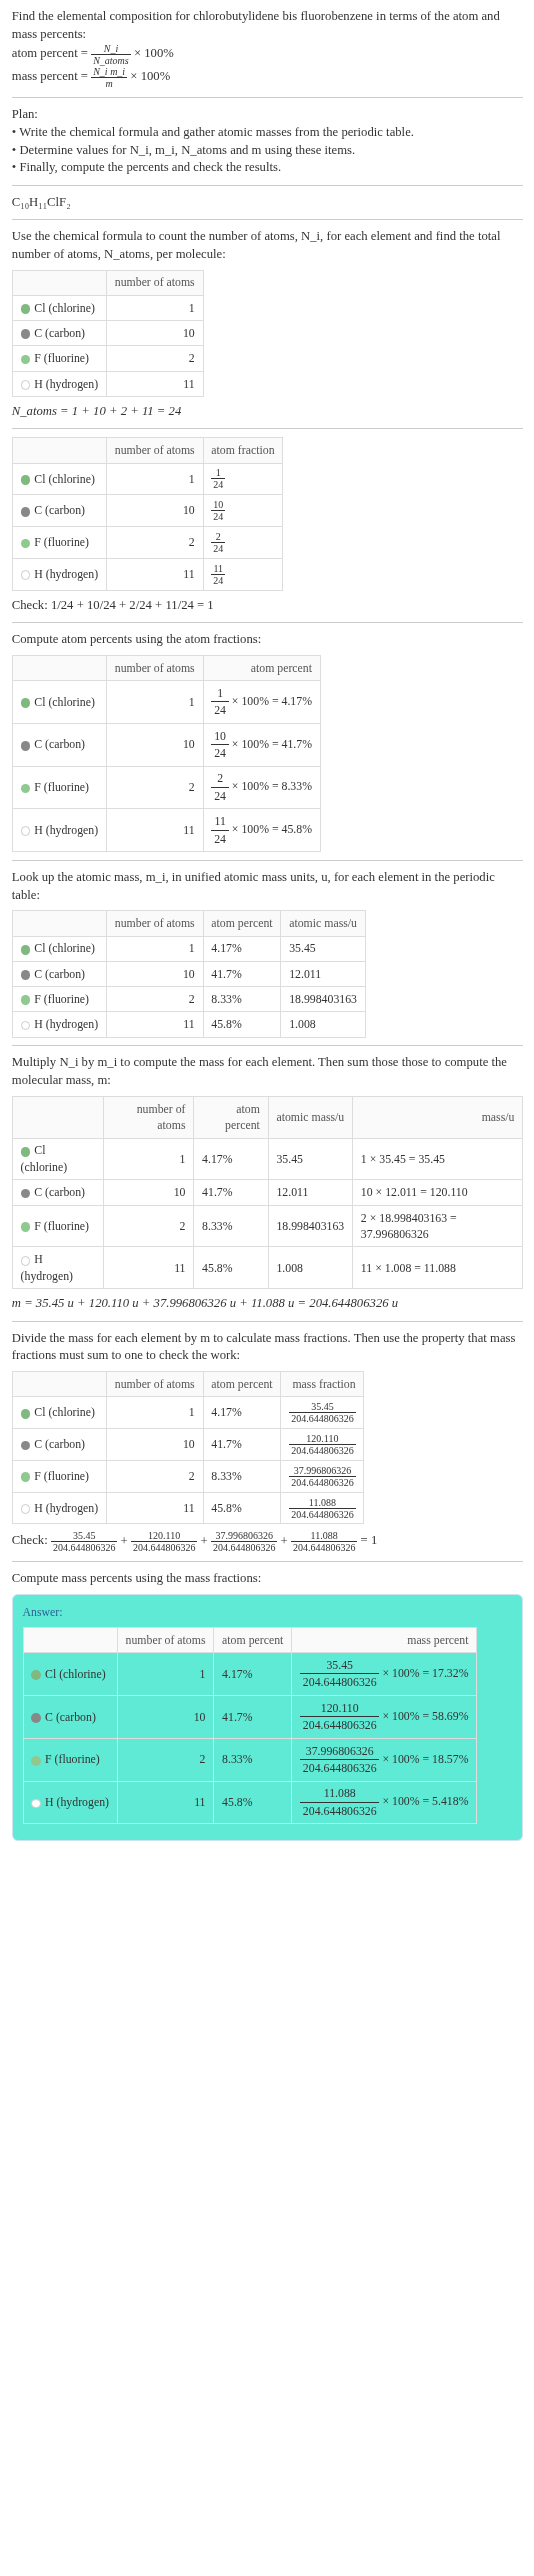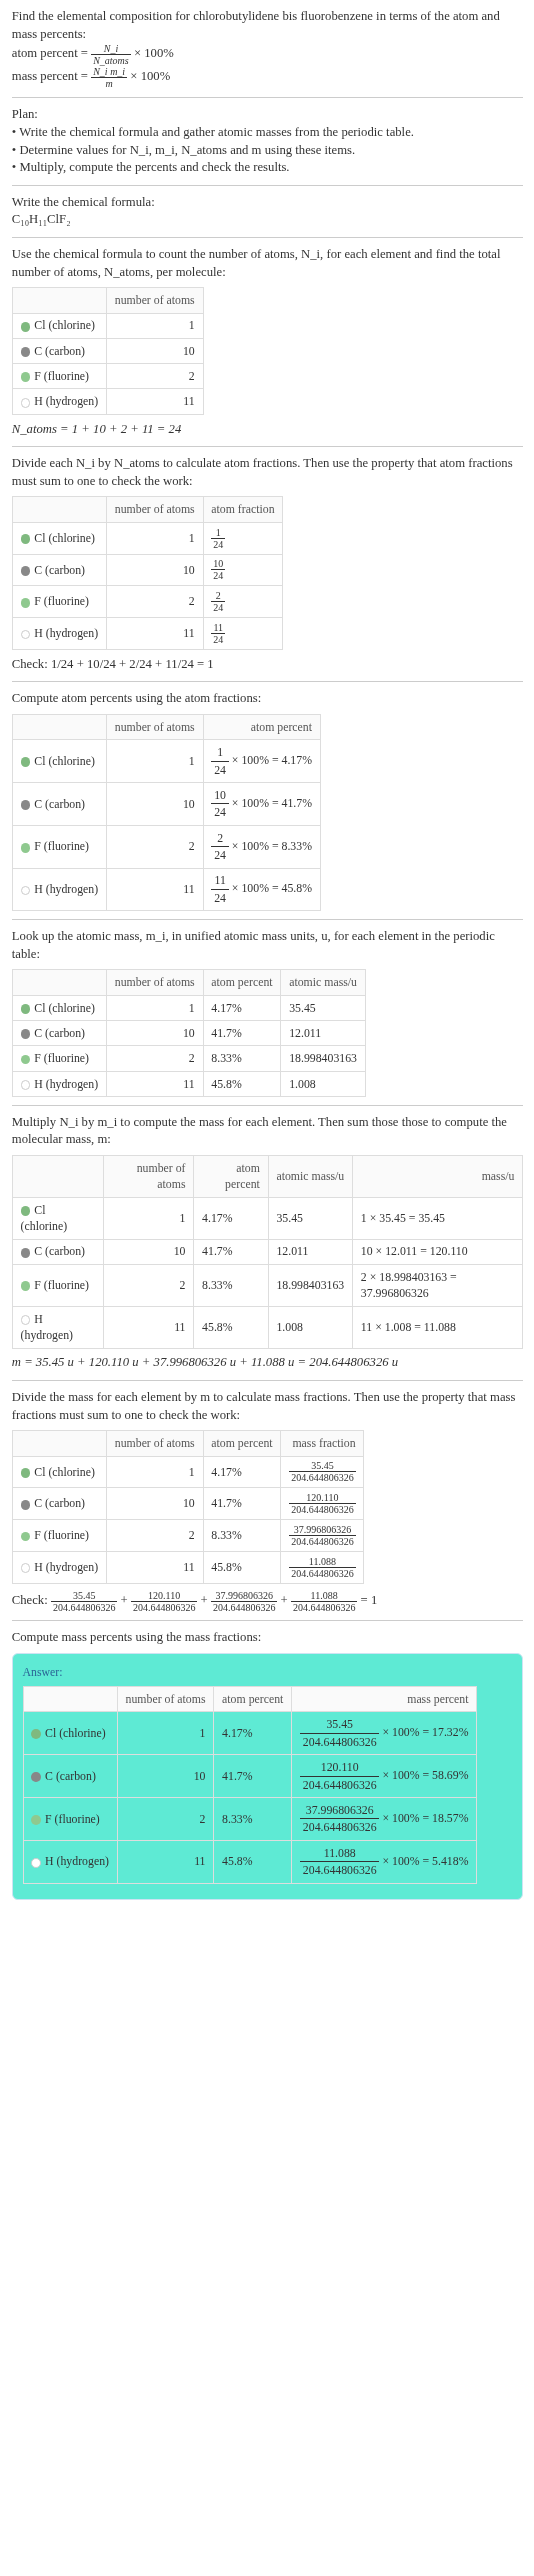--- a/index.html
+++ b/index.html
@@ -90,27 +90,26 @@
     <span>× 100%</span>
   </div>
 </div>
 <hr>
 
 <div class="section plan">
   <div>Plan:</div>
   <ul>
     <li>Write the chemical formula and gather atomic masses from the periodic table.</li>
     <li>Determine values for N_i, m_i, N_atoms and m using these items.</li>
-    <li>Multiply, compute the percents and check the results.</li>
+    <li>Finally, compute the percents and check the results.</li>
   </ul>
 </div>
 <hr>
 
 <div class="section">
-  <div>Write the chemical formula:</div>
   <div>C₁₀H₁₁ClF₂</div>
 </div>
 <hr>
 
 <div class="section">
   <div>Use the chemical formula to count the number of atoms, N_i, for each element and find the total number of atoms, N_atoms, per molecule:</div>
   <table>
     <tbody>
         <tr>
           <th></th>
@@ -134,21 +133,20 @@
           <td><span class="swatch" style="background:#fff;border:1px solid #ccc;"></span>H (hydrogen)</td>
           <td class="num">11</td>
         </tr>
       </tbody>
   </table>
   <div><i>N_atoms = 1 + 10 + 2 + 11 = 24</i></div>
 </div>
 <hr>
 
 <div class="section">
-  <div>Divide each N_i by N_atoms to calculate atom fractions. Then use the property that atom fractions must sum to one to check the work:</div>
   <table>
     <tbody>
         <tr>
           <th></th>
           <th>number of atoms</th>
           <th>atom fraction</th>
         </tr>
     </tbody>
       <tbody id="t2">
         <tr>

